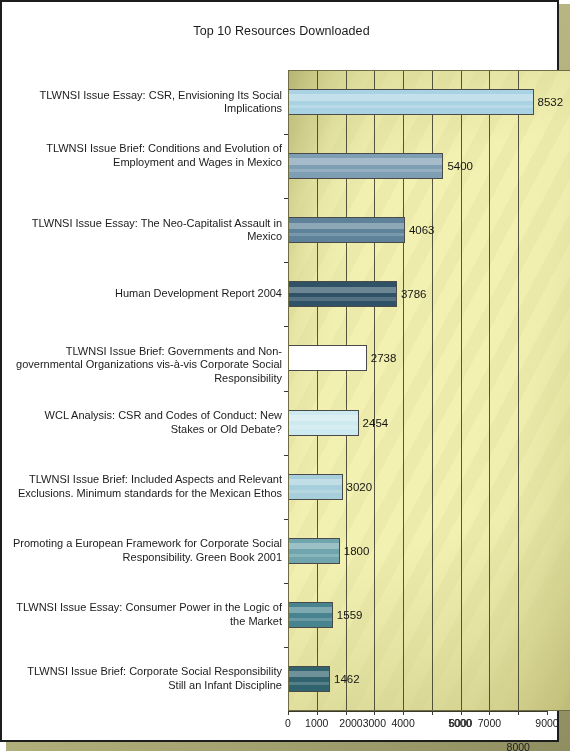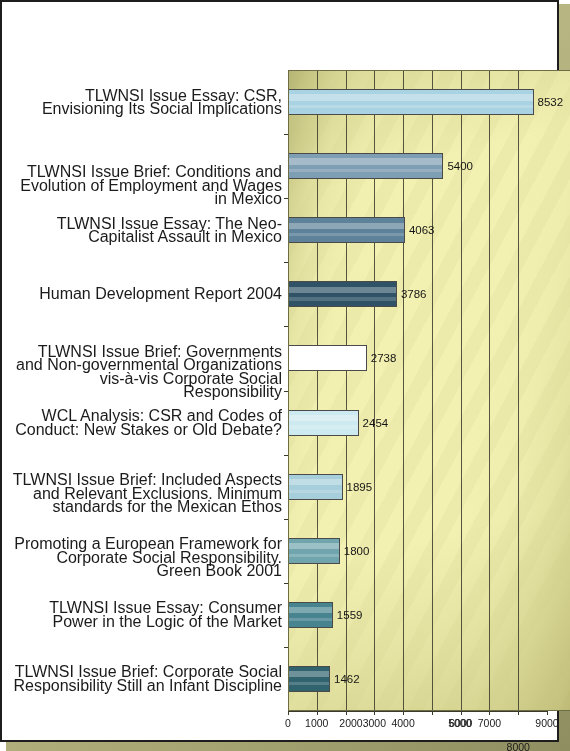--- a/index.html
+++ b/index.html
@@ -140,21 +140,21 @@
     color: #151515;
     margin-left: 4px;
     white-space: nowrap;
   }
   
   .cat-label {
     position: absolute;
     left: 8px;
     width: 272px;
     text-align: right;
-    font-size: 16px;
+    font-size: 11px;
     line-height: 13.5px;
     color: #1b1b1b;
   }
   
   .axis-line {
     position: absolute;
     left: 286px;
     top: 709px;
     width: 260px;
     height: 1px;
@@ -183,20 +183,21 @@
     background: #3a3a2a;
   }
 </style>
 </head>
 <body>
 
 <div id="page">
   <div class="shadow-plate"></div>
   <div class="frame">
 
+    <div class="chart-title">Top 10 Resources Downloaded</div>
 
     <div class="plot-wrap">
       <div class="plot-bg"></div>
       <div class="plot-streaks"></div>
       <div id="gridlines">
           <div class="gridline" style="left: 28.7778px;"></div>
           <div class="gridline" style="left: 57.5556px;"></div>
           <div class="gridline" style="left: 86.3333px;"></div>
           <div class="gridline" style="left: 115.111px;"></div>
           <div class="gridline" style="left: 143.889px;"></div>
@@ -245,21 +246,21 @@
               <div class="gloss"></div>
               <div class="gloss2"></div>
             </div>
             <span class="bar-value">2454</span>
           </div>
           <div class="bar-row" style="top: 384.6px;">
             <div class="bar" style="width: 54.5339px; background: rgb(166, 207, 219);">
               <div class="gloss"></div>
               <div class="gloss2"></div>
             </div>
-            <span class="bar-value">1895</span>
+            <span class="bar-value">3020</span>
           </div>
           <div class="bar-row" style="top: 448.7px;">
             <div class="bar" style="width: 51.8px; background: rgb(112, 165, 174);">
               <div class="gloss"></div>
               <div class="gloss2"></div>
             </div>
             <span class="bar-value">1800</span>
           </div>
           <div class="bar-row" style="top: 512.8px;">
             <div class="bar" style="width: 44.8646px; background: rgb(72, 132, 143);">
@@ -274,21 +275,21 @@
               <div class="gloss2"></div>
             </div>
             <span class="bar-value">1462</span>
           </div>
         </div>
       <div class="plot-border"></div>
     </div>
 
     <div id="cat-labels">
         <div class="cat-label" style="top: 86.55px;">TLWNSI Issue Essay: CSR, Envisioning Its Social Implications</div>
-        <div class="cat-label" style="top: 163px;">TLWNSI Issue Brief: Conditions and Evolution of Employment and Wages in Mexico</div>
+        <div class="cat-label" style="top: 140px;">TLWNSI Issue Brief: Conditions and Evolution of Employment and Wages in Mexico</div>
         <div class="cat-label" style="top: 214.75px;">TLWNSI Issue Essay: The Neo-Capitalist Assault in Mexico</div>
         <div class="cat-label" style="top: 285.35px;">Human Development Report 2004</div>
         <div class="cat-label" style="top: 342.95px;">TLWNSI Issue Brief:  Governments and Non-governmental Organizations vis-à-vis Corporate Social Responsibility</div>
         <div class="cat-label" style="top: 407.05px; text-align: right;">WCL Analysis: CSR and Codes of Conduct: New Stakes or Old Debate?</div>
         <div class="cat-label" style="top: 471.15px;">TLWNSI Issue Brief:  Included Aspects and Relevant Exclusions.  Minimum standards for the Mexican Ethos</div>
         <div class="cat-label" style="top: 535.25px;">Promoting a European Framework for Corporate Social Responsibility.  Green Book 2001</div>
         <div class="cat-label" style="top: 599.35px;">TLWNSI Issue Essay:  Consumer Power in the Logic of the Market</div>
         <div class="cat-label" style="top: 663.45px;">TLWNSI Issue Brief:  Corporate Social Responsibility Still an Infant Discipline</div>
       </div>
     <div id="yticks">

